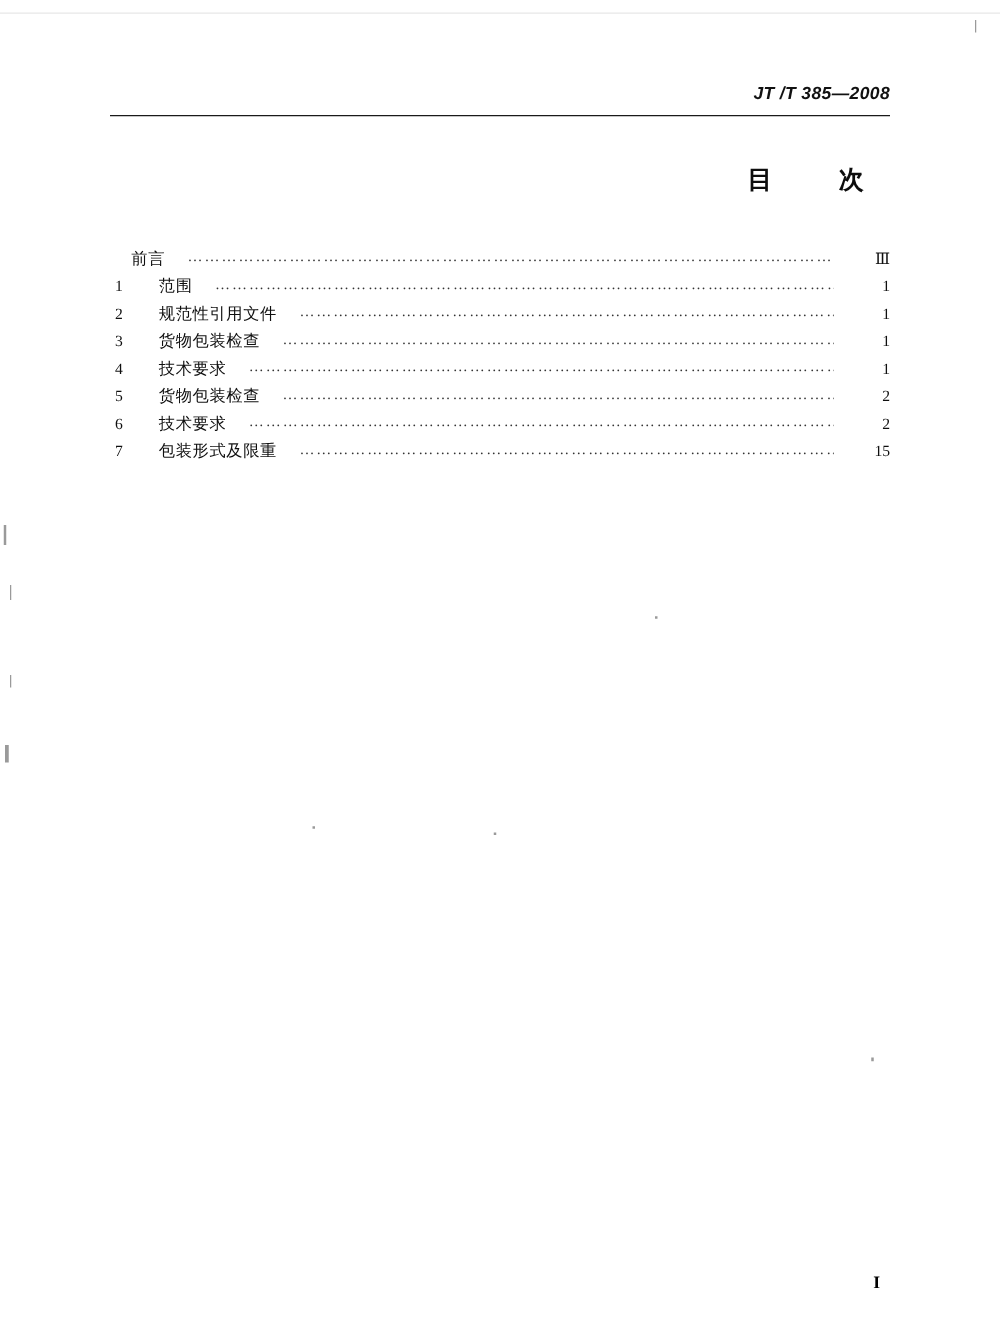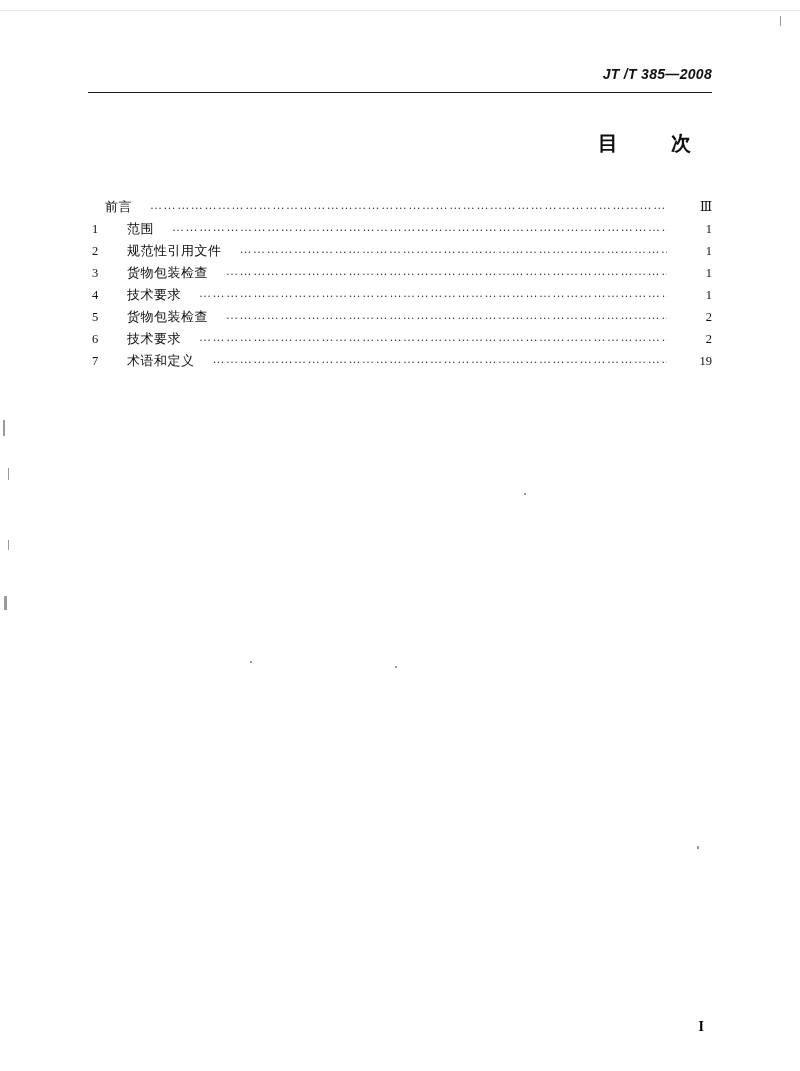--- a/index.html
+++ b/index.html
@@ -209,22 +209,22 @@
 
     <div class="toc-row">
       <span class="toc-num">6</span>
       <span class="toc-label">技术要求</span>
       <span class="toc-dots">………………………………………………………………………………………………………………………………………………</span>
       <span class="toc-page">2</span>
     </div>
 
     <div class="toc-row">
       <span class="toc-num">7</span>
-      <span class="toc-label">术语和定义</span>
-      <span class="toc-dots">………………………………………………………………………………………………………………………………………………</span>
-      <span class="toc-page">19</span>
+      <span class="toc-label">包装形式及限重</span>
+      <span class="toc-dots">………………………………………………………………………………………………………………………………………………</span>
+      <span class="toc-page">15</span>
     </div>
 
   </div>
 
   <div class="footer-page">I</div>
 
 </div>
 
 </body></html>

